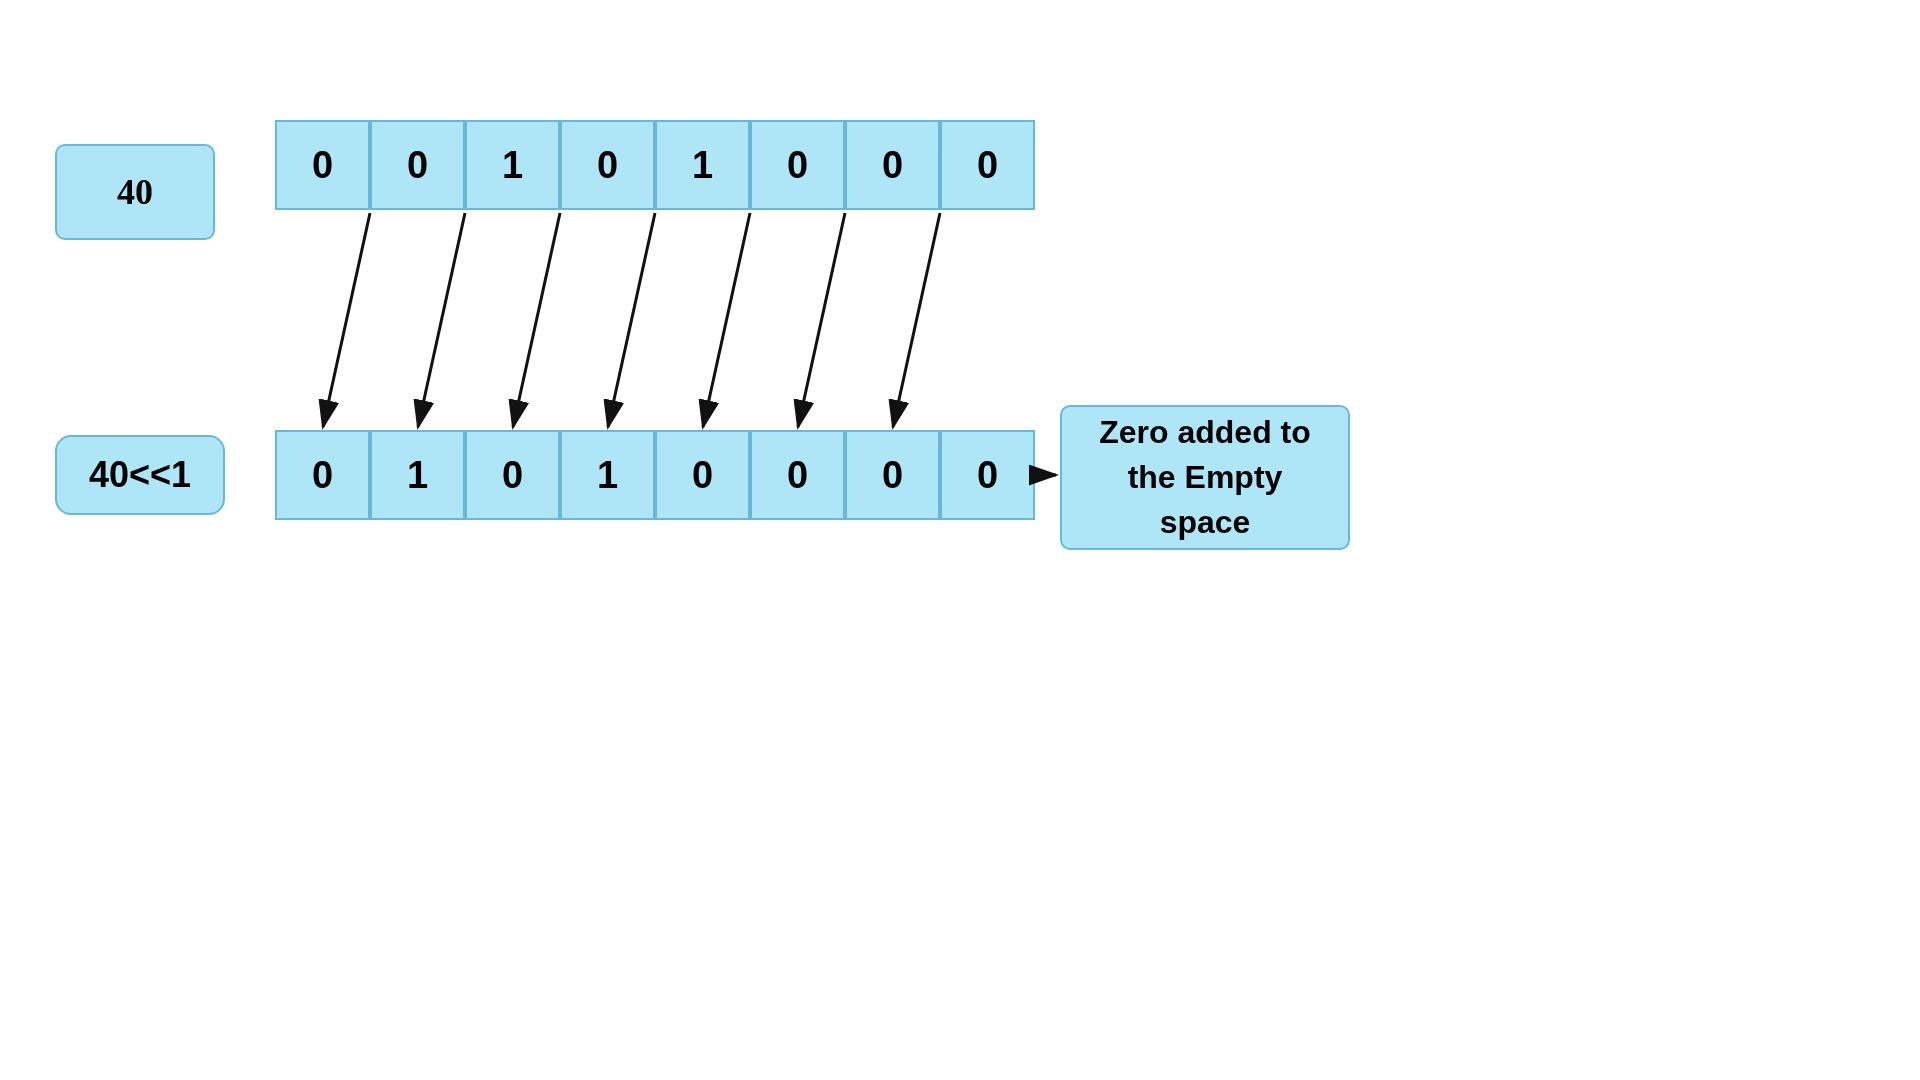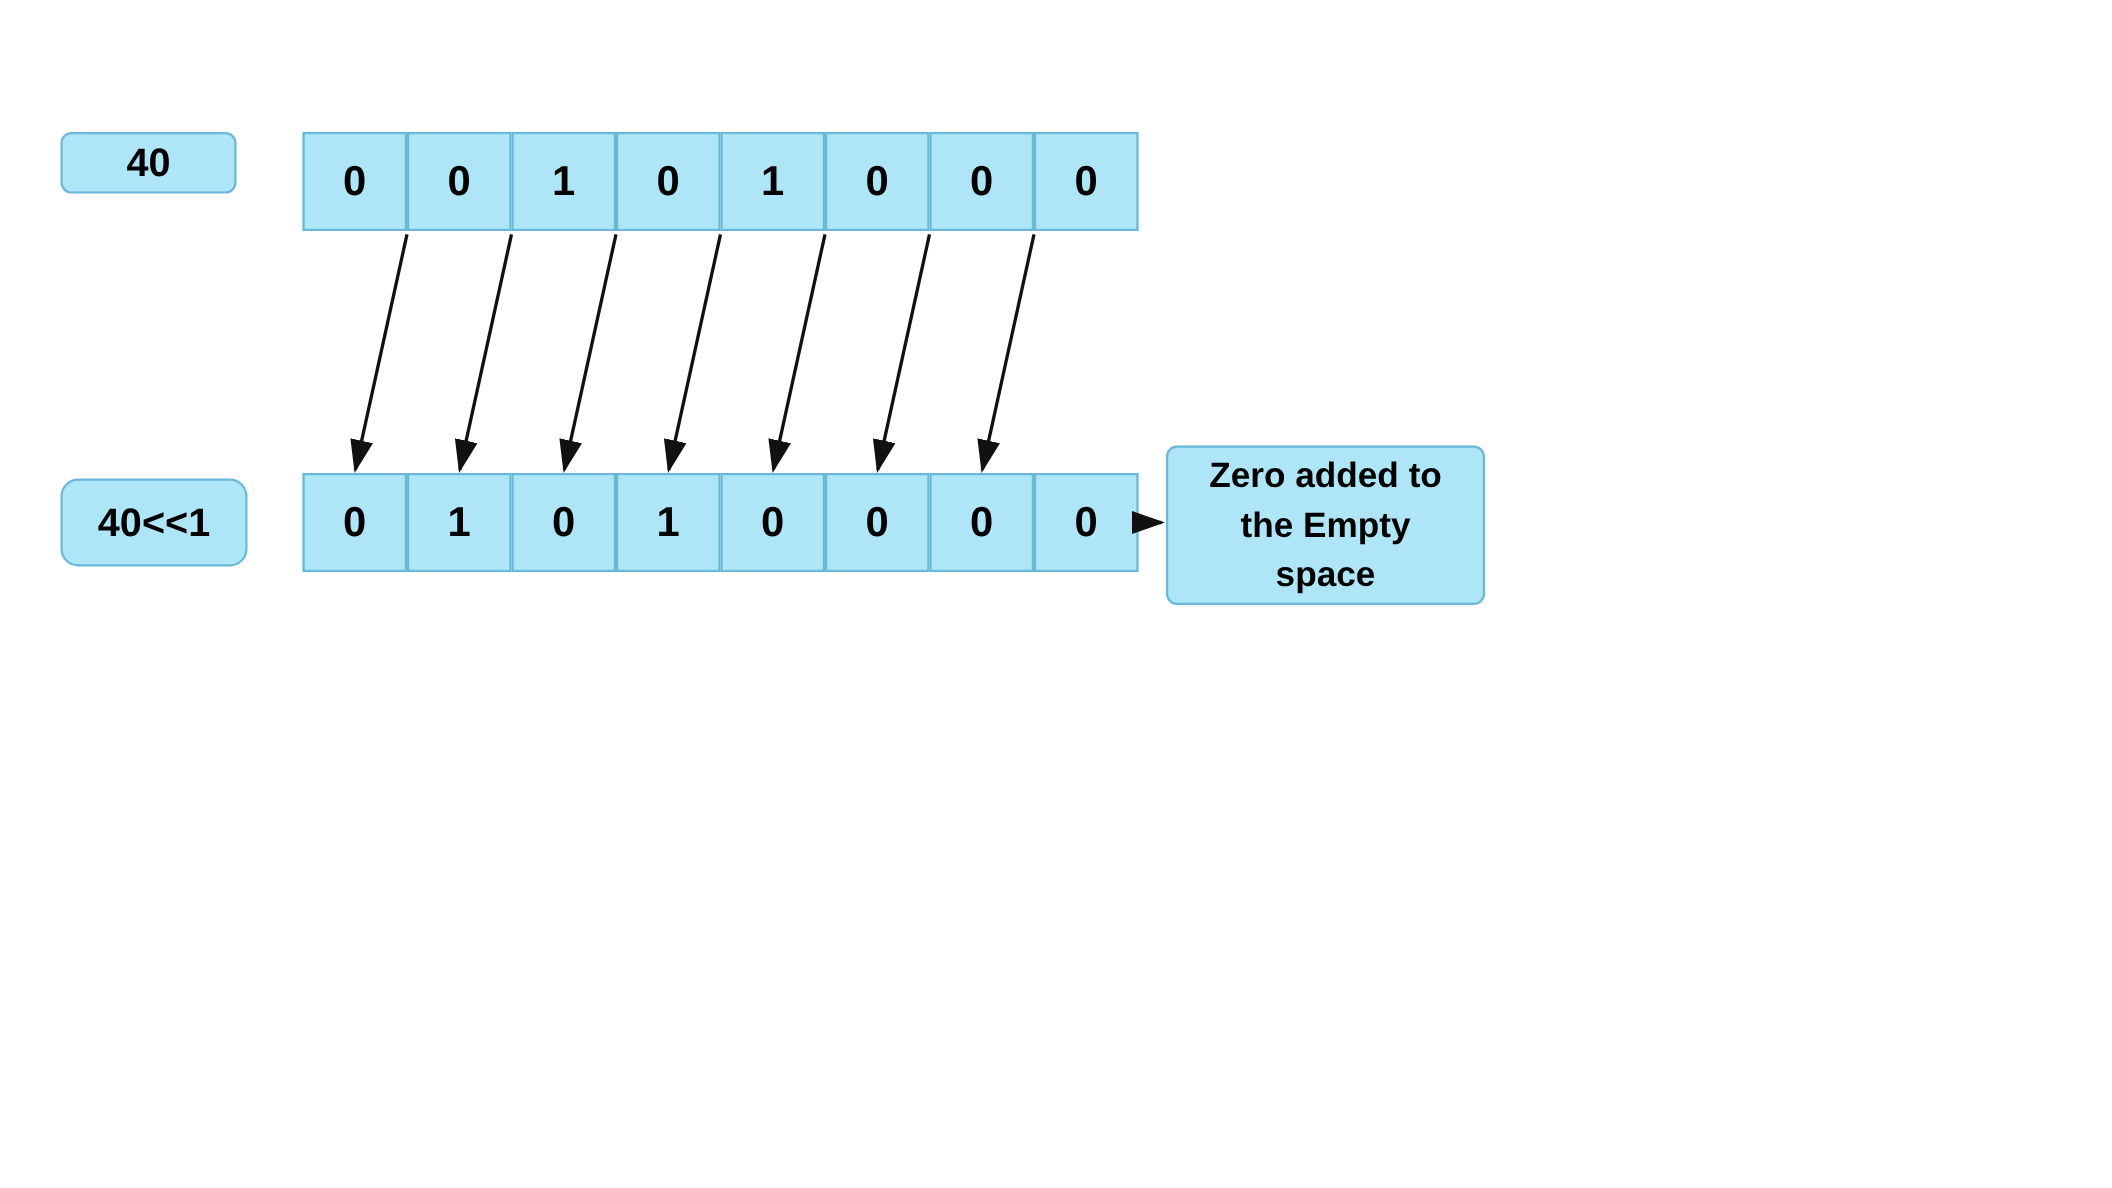--- a/index.html
+++ b/index.html
@@ -61,21 +61,21 @@
       top: 0;
       left: 0;
       width: 1920px;
       height: 1080px;
       pointer-events: none;
     }
   </style>
 </head>
 <body>
 
-<div class="label-box" style="left: 55px; top: 120px; width: 160px; height: 56px;">
+<div class="label-box" style="left: 55px; top: 144px; width: 160px; height: 96px; font-family: Liberation Serif, serif;">
   <span>40</span>
 </div>
 
 <div class="label-box" style="left: 55px; top: 435px; width: 170px; height: 80px; border-radius: 16px;">
   <span>40&lt;&lt;1</span>
 </div>
 
 <div class="bit-row" style="left: 275px; top: 120px;">
   <div class="bit-cell">
       <span>0</span>

